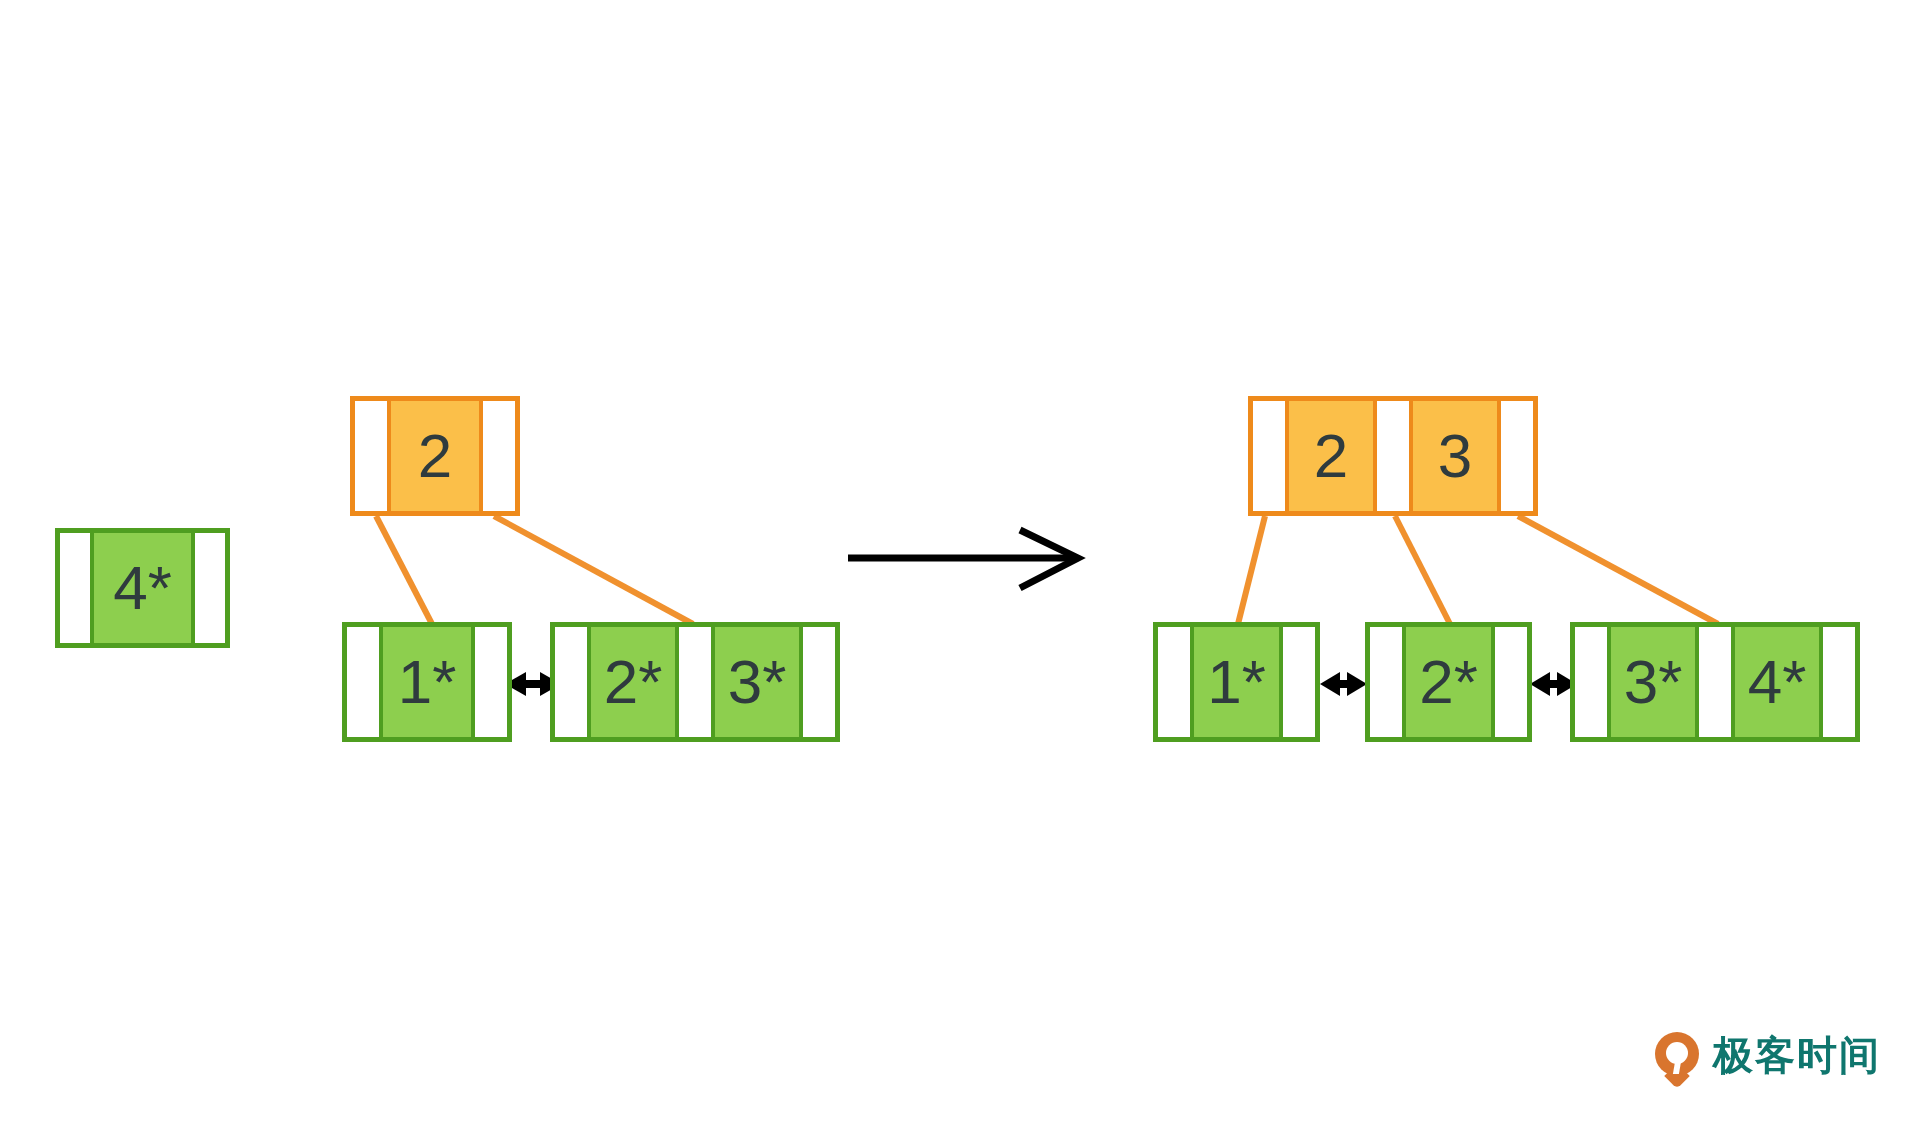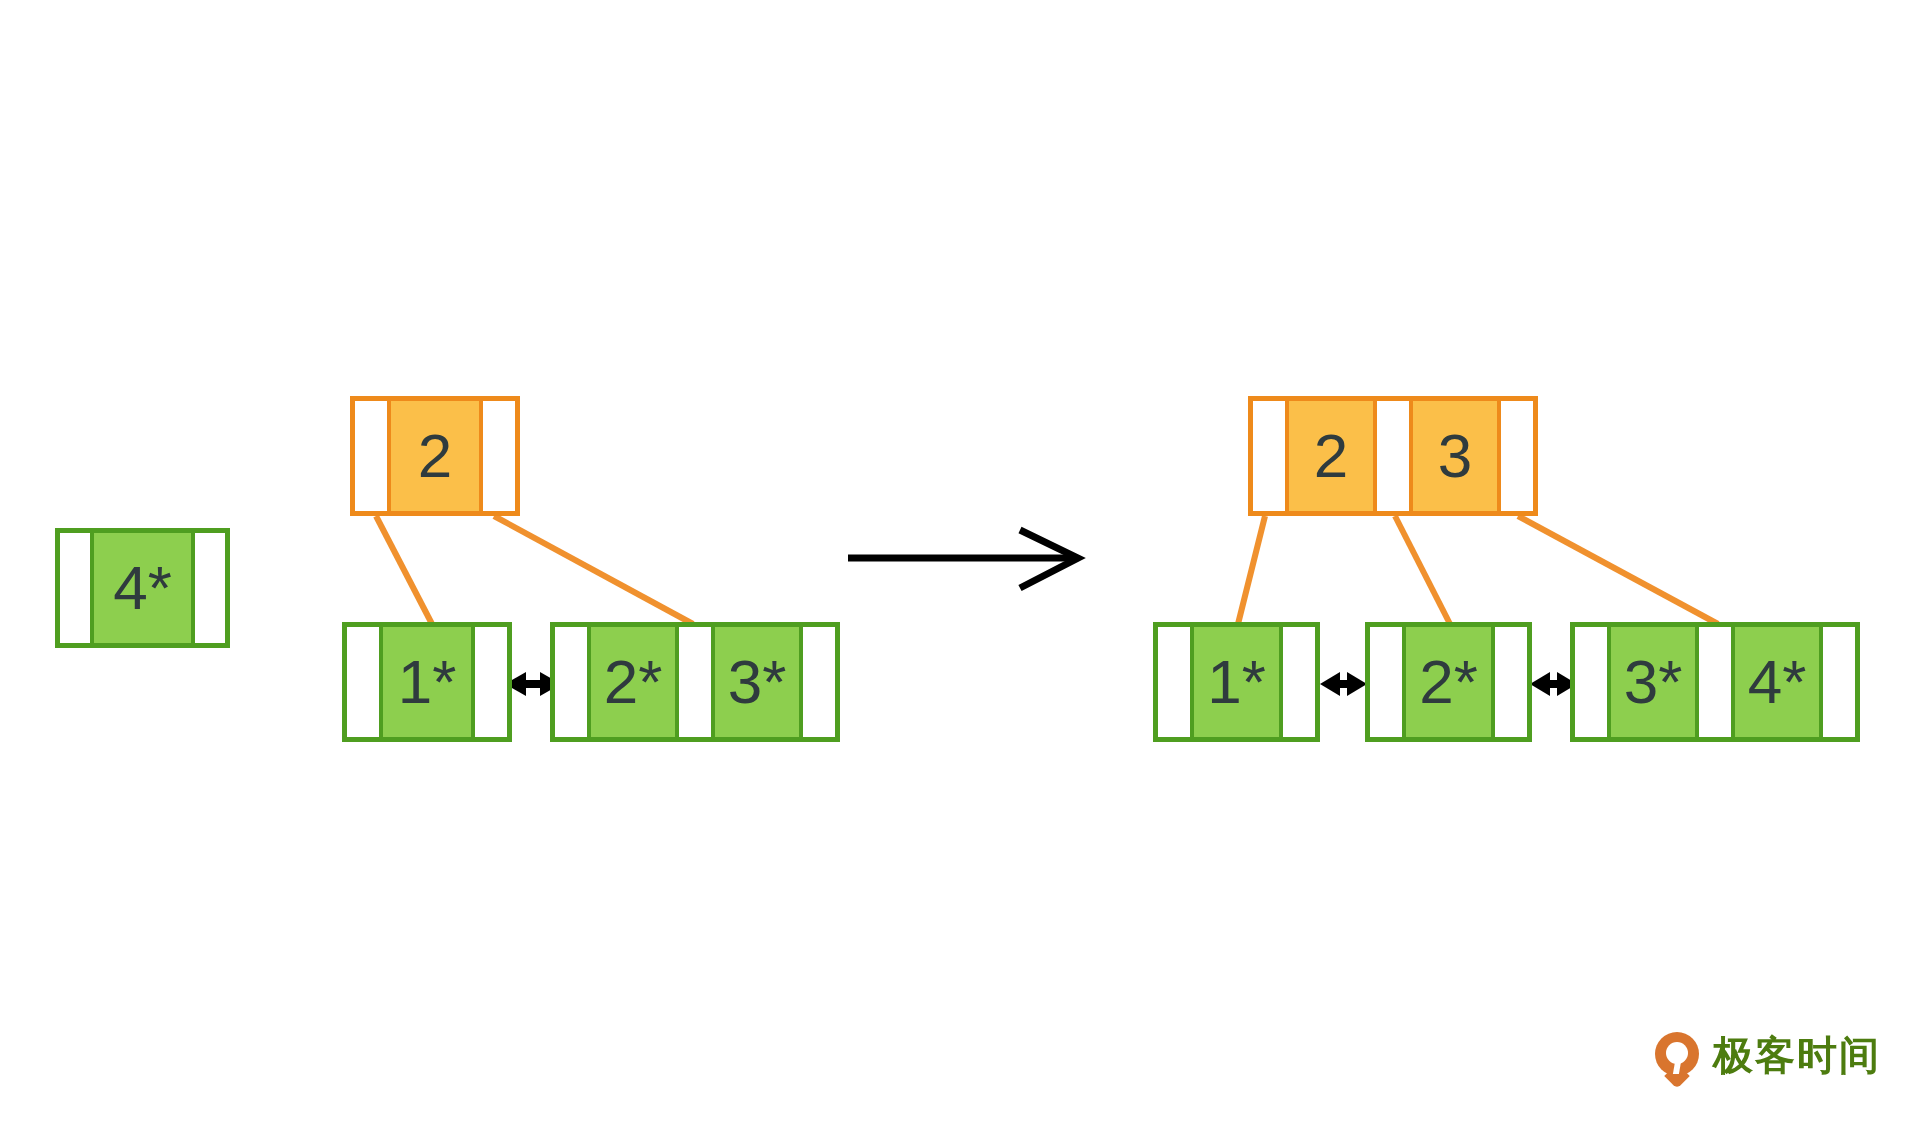--- a/index.html
+++ b/index.html
@@ -115,21 +115,21 @@
     left: 20px;
     top: 18px;
     width: 6px;
     height: 24px;
     background: #ffffff;
     z-index: 2;
     transform: skewX(-10deg);
   }
   #logo .wordmark {
     font-size: 40px;
-    color: #4d7c0f;
+    color: #0f766e;
     font-weight: 700;
     letter-spacing: 2px;
     font-family: "DejaVu Sans", sans-serif;
   }
 </style>
 </head>
 <body>
 
 <div id="stage">
 

